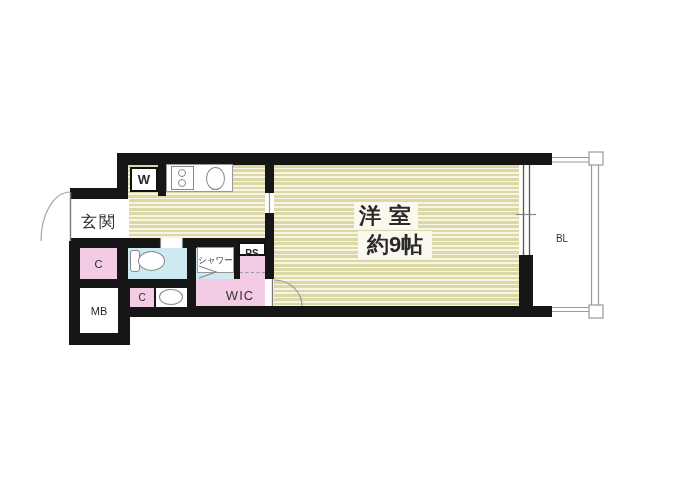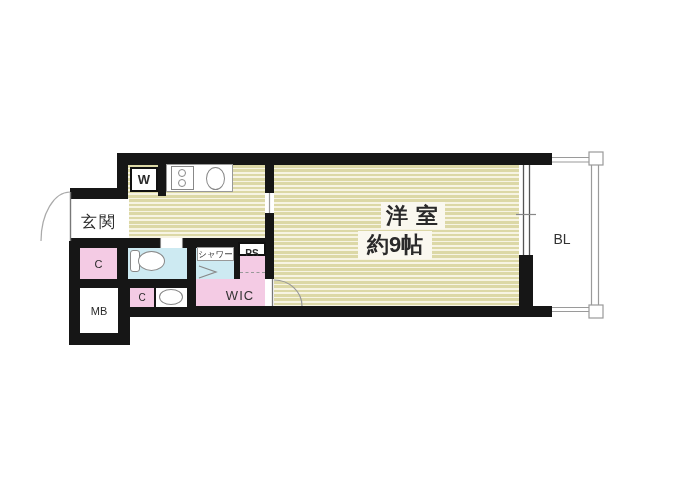--- a/index.html
+++ b/index.html
@@ -56,43 +56,43 @@
   <div class="whitebox" style="left:130px;top:250px;width:10px;height:22px;border:1px solid #888;border-radius:3px;box-sizing:border-box;"></div>
   <div class="whitebox" style="left:138px;top:251px;width:27px;height:20px;border:1px solid #888;border-radius:50%;box-sizing:border-box;"></div>
 
   <div class="pink" style="left:130px;top:288px;width:24px;height:19px;"></div>
   <div class="lbl" style="left:130px;top:291px;width:24px;height:13px;font-size:10px;">C</div>
 
   <div class="whitebox" style="left:156px;top:288px;width:31px;height:19px;"></div>
   <div class="whitebox" style="left:159px;top:289px;width:24px;height:16px;border:1px solid #888;border-radius:50%;box-sizing:border-box;"></div>
 
   <div class="blue" style="left:196px;top:248px;width:38px;height:31px;"></div>
-  <div class="whitebox lbl" style="left:197px;top:247px;width:37px;height:14px;font-size:8.5px;border:1px solid #999;box-sizing:border-box;">シャワー</div>
+  <div class="whitebox lbl" style="left:197px;top:247px;width:37px;height:26px;font-size:8.5px;border:1px solid #999;box-sizing:border-box;">シャワー</div>
 
   <div class="whitebox" style="left:238px;top:242px;width:28px;height:14px;border:2px solid #111;box-sizing:border-box;"></div>
   <div class="lbl" style="left:238px;top:244px;width:28px;height:20px;font-size:10px;font-weight:bold;">PS</div>
 
   <div class="pink" style="left:240px;top:256px;width:25px;height:23px;"></div>
   <div class="pink" style="left:196px;top:279px;width:69px;height:27px;"></div>
   <div style="position:absolute;left:240px;top:272px;width:25px;height:0;border-top:1px dashed #999;"></div>
   <div class="lbl" style="left:215px;top:287px;width:50px;height:16px;font-size:13px;letter-spacing:1px;color:#333;">WIC</div>
 
   <div class="whitebox" style="left:130px;top:167px;width:28px;height:25px;border:2px solid #111;box-sizing:border-box;"></div>
   <div class="lbl" style="left:130px;top:172px;width:28px;height:15px;font-size:13px;font-weight:bold;">W</div>
 
   <div class="whitebox" style="left:166px;top:164px;width:67px;height:28px;border:1px solid #999;box-sizing:border-box;"></div>
   <div style="position:absolute;left:171px;top:166px;width:23px;height:24px;border:1px solid #888;box-sizing:border-box;background:#fff;"></div>
   <div style="position:absolute;left:178px;top:169px;width:8px;height:8px;border:1px solid #888;border-radius:50%;box-sizing:border-box;background:#fff;"></div>
   <div style="position:absolute;left:178px;top:179px;width:8px;height:8px;border:1px solid #888;border-radius:50%;box-sizing:border-box;background:#fff;"></div>
   <div style="position:absolute;left:206px;top:167px;width:19px;height:23px;border:1px solid #888;border-radius:50%;box-sizing:border-box;background:#fff;"></div>
 
-  <div class="lbl tag" style="left:381px;top:202px;width:64px;height:27px;font-size:22px;font-weight:600;letter-spacing:8px;padding-left:6px;box-sizing:border-box;">洋室</div>
+  <div class="lbl tag" style="left:354px;top:202px;width:64px;height:27px;font-size:22px;font-weight:600;letter-spacing:8px;padding-left:6px;box-sizing:border-box;">洋室</div>
   <div class="lbl tag" style="left:358px;top:231px;width:74px;height:28px;font-size:22px;font-weight:600;text-align:right;">約9帖</div>
 
-  <div class="lbl" style="left:547px;top:229px;width:30px;height:19px;font-size:14px;color:#333;">BL</div>
+  <div class="lbl" style="left:547px;top:229px;width:30px;height:19px;font-size:10px;color:#333;">BL</div>
 
   <svg width="700" height="483" viewBox="0 0 700 483">
 
     <path d="M 70.5 192 L 70.5 241" stroke="#777" stroke-width="1.4" fill="none"></path>
     <path d="M 70 192 A 29 49 0 0 0 41 241" stroke="#aaa" stroke-width="1.2" fill="none"></path>
 
     <path d="M 269.5 193 L 269.5 213" stroke="#999" stroke-width="1.2" fill="none"></path>
 
     <path d="M 160.5 238 L 160.5 248 M 182.5 238 L 182.5 248" stroke="#888" stroke-width="1.1" fill="none"></path>
 

